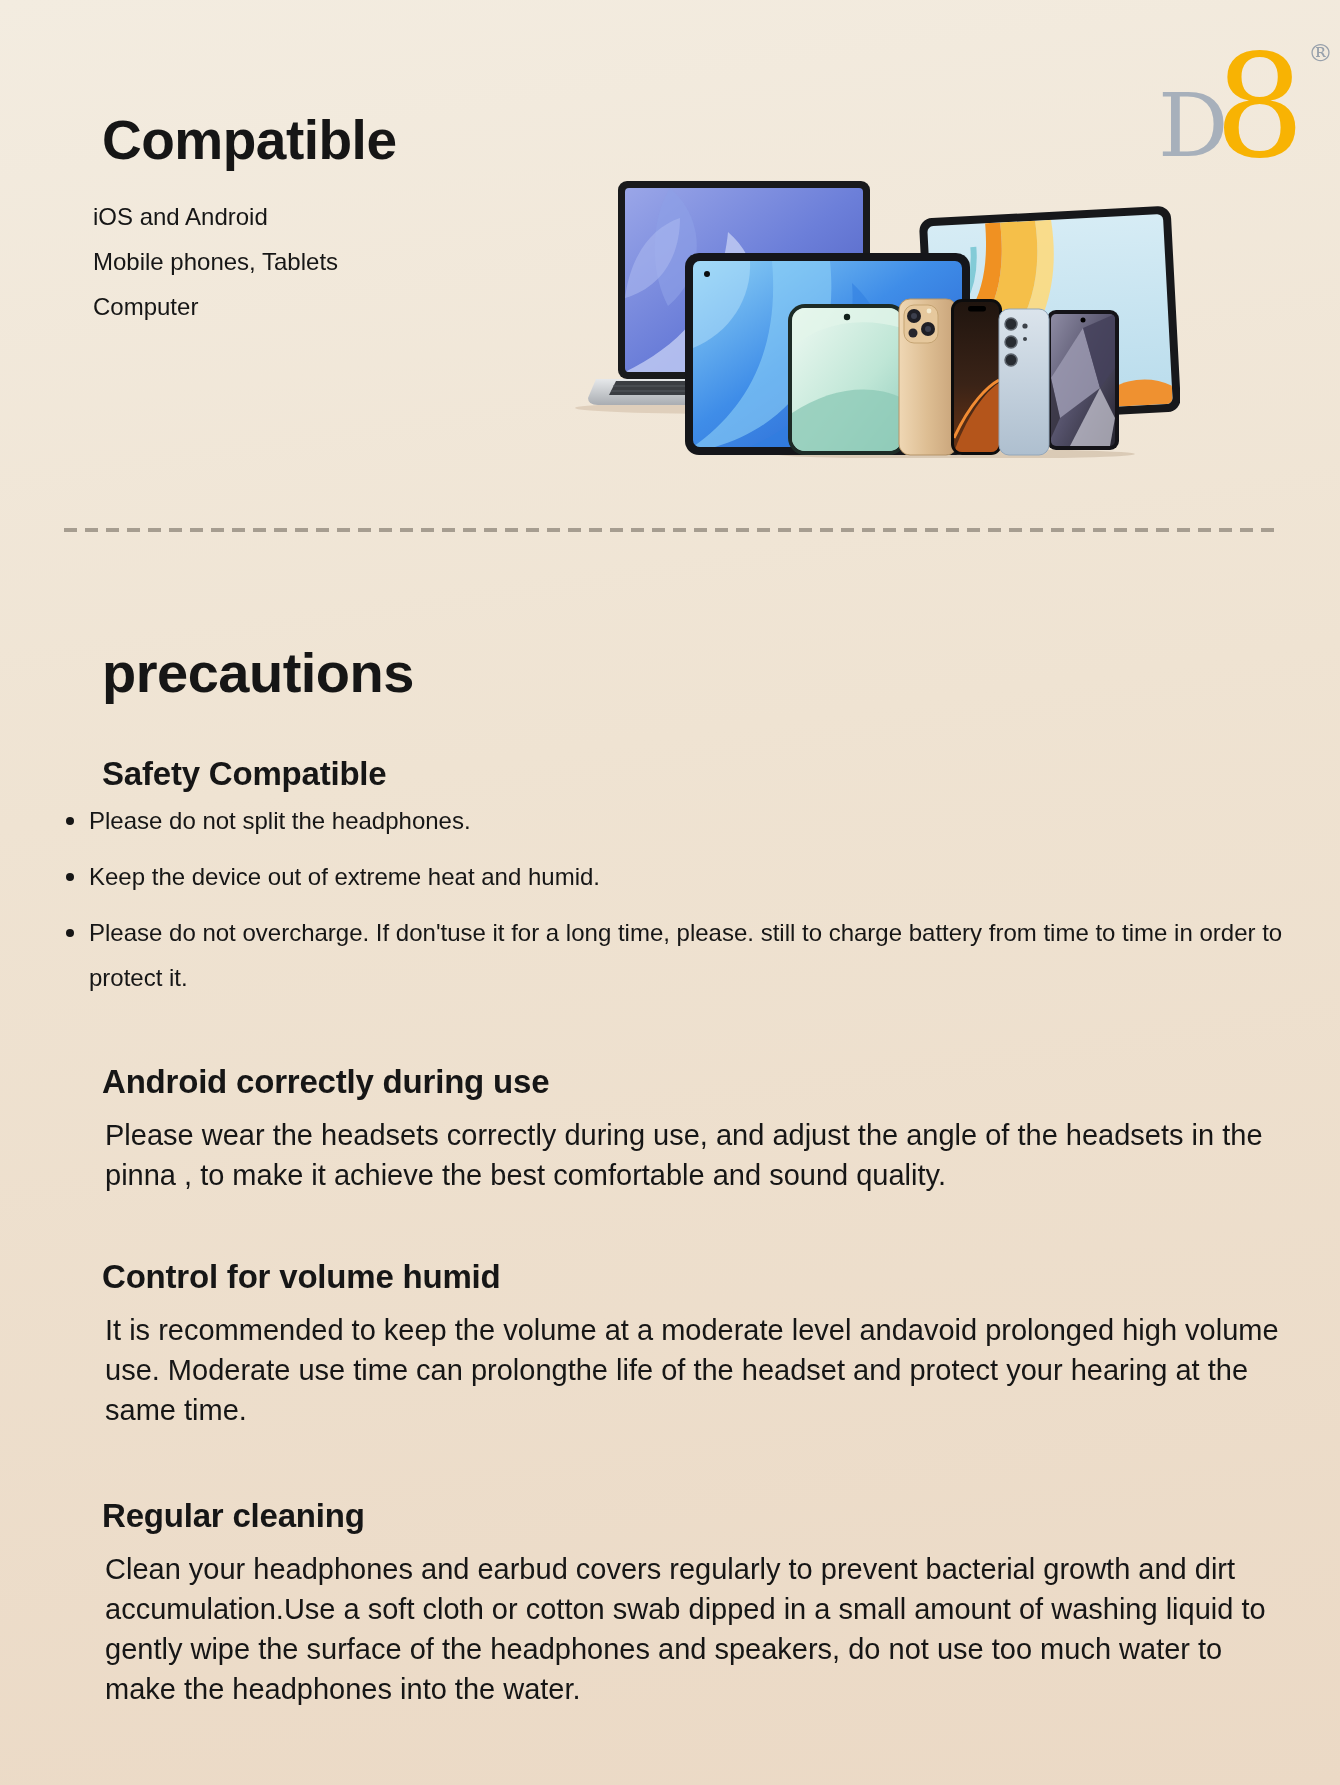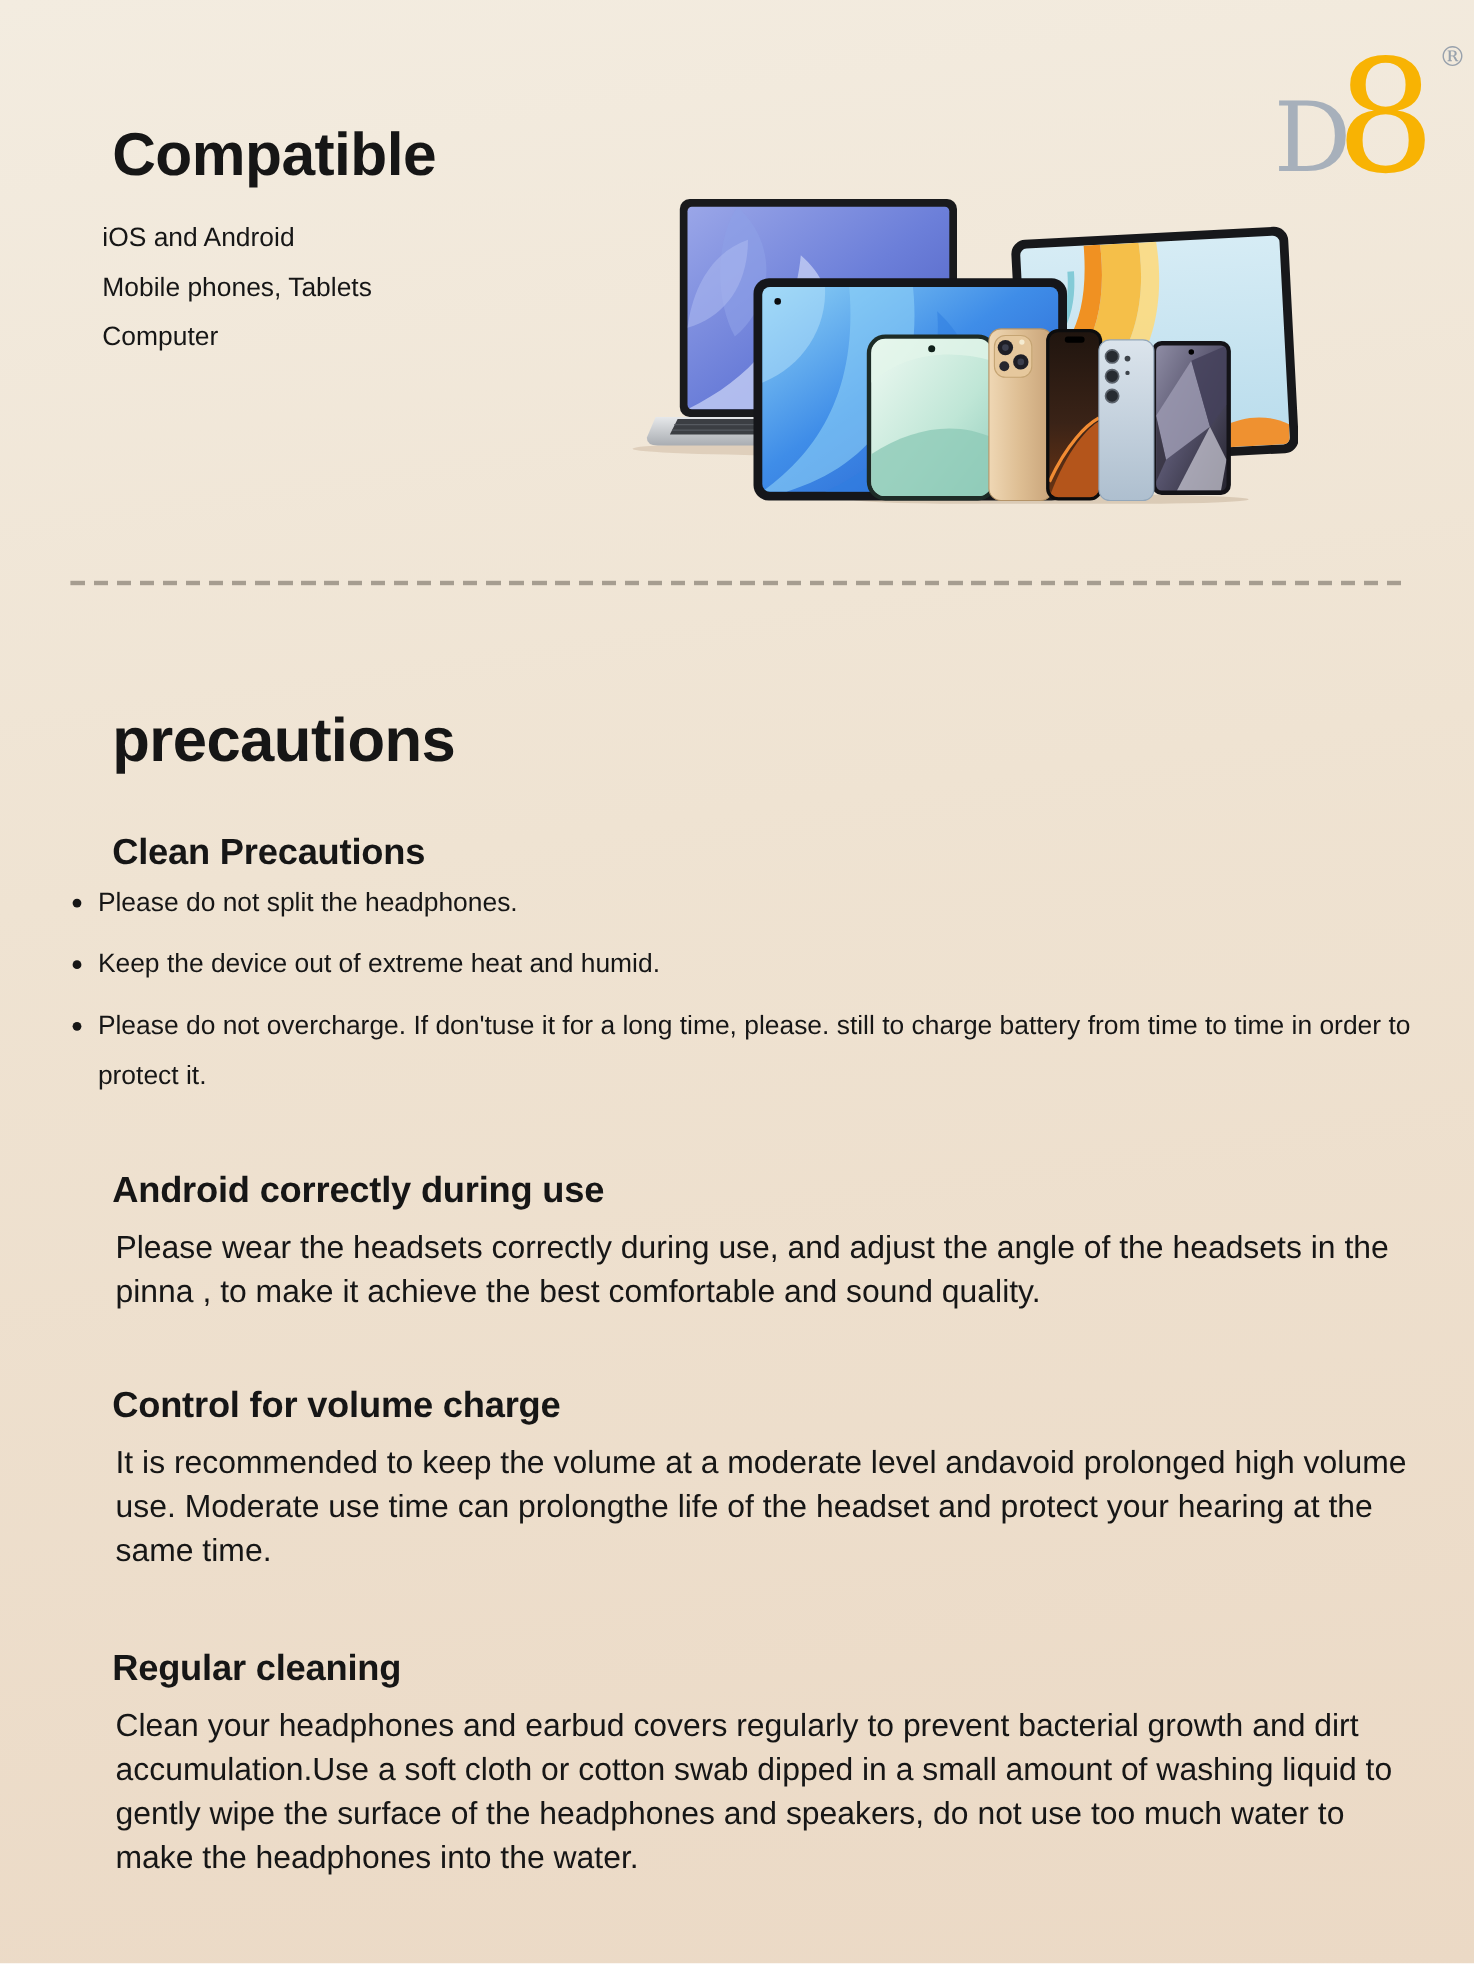--- a/index.html
+++ b/index.html
@@ -236,39 +236,39 @@
         <circle cx="525" cy="178" r="2.6" fill="#3d434a"></circle>
         <circle cx="525" cy="191" r="2" fill="#3d434a"></circle>
       </g>
     </svg>
   </div>
 
   <div class="divider"></div>
 
   <h2 class="title-precautions">precautions</h2>
 
-  <h3 class="h3 h-safety">Clean Precautions</h3>
+  <h3 class="h3 h-safety">Safety Compatible</h3>
 
   <div class="bullets">
     <div class="bullet">
       <span class="dot"></span>
       <span class="txt">Please do not split the headphones.</span>
     </div>
     <div class="bullet">
       <span class="dot"></span>
       <span class="txt">Keep the device out of extreme heat and humid.</span>
     </div>
     <div class="bullet">
       <span class="dot"></span>
       <span class="txt">Please do not overcharge. If don'tuse it for a long time, please. still to charge battery from time to time in order to protect it.</span>
     </div>
   </div>
 
   <h3 class="h3 h-headsets">Android correctly during use</h3>
   <p class="para p-headsets">Please wear the headsets correctly during use, and adjust the angle of the headsets in the pinna , to make it achieve the best comfortable and sound quality.</p>
 
-  <h3 class="h3 h-volume">Control for volume charge</h3>
+  <h3 class="h3 h-volume">Control for volume humid</h3>
   <p class="para p-volume">It is recommended to keep the volume at a moderate level andavoid prolonged high volume use. Moderate use time can prolongthe life of the headset and protect your hearing at the same time.</p>
 
   <h3 class="h3 h-cleaning">Regular cleaning</h3>
   <p class="para p-cleaning">Clean your headphones and earbud covers regularly to prevent bacterial growth and dirt accumulation.Use a soft cloth or cotton swab dipped in a small amount of washing liquid to gently wipe the surface of the headphones and speakers, do not use too much water to make the headphones into the water.</p>
 
 </div>
 
 </body></html>

